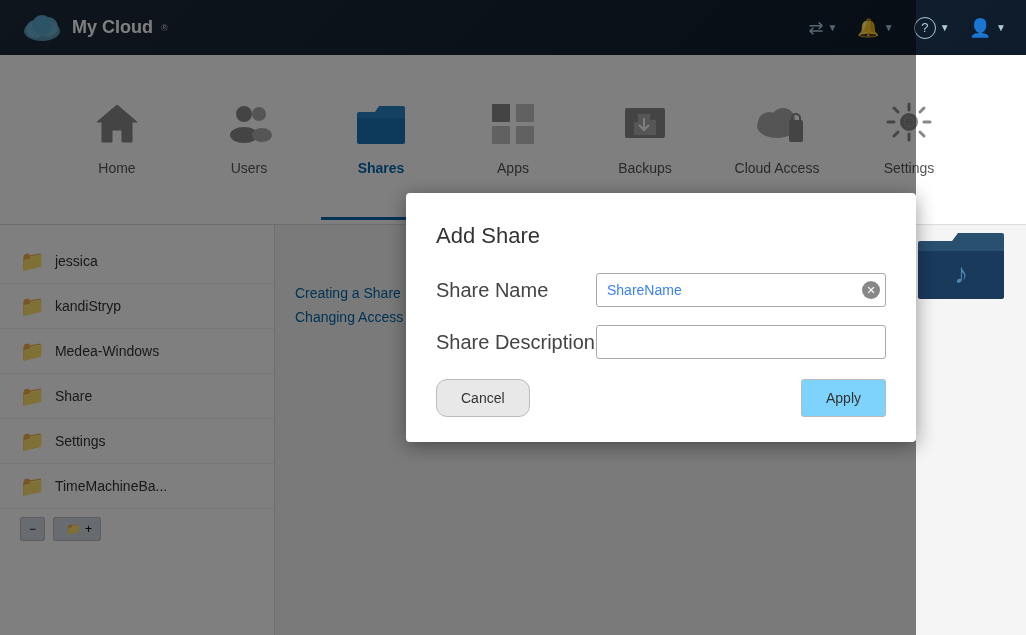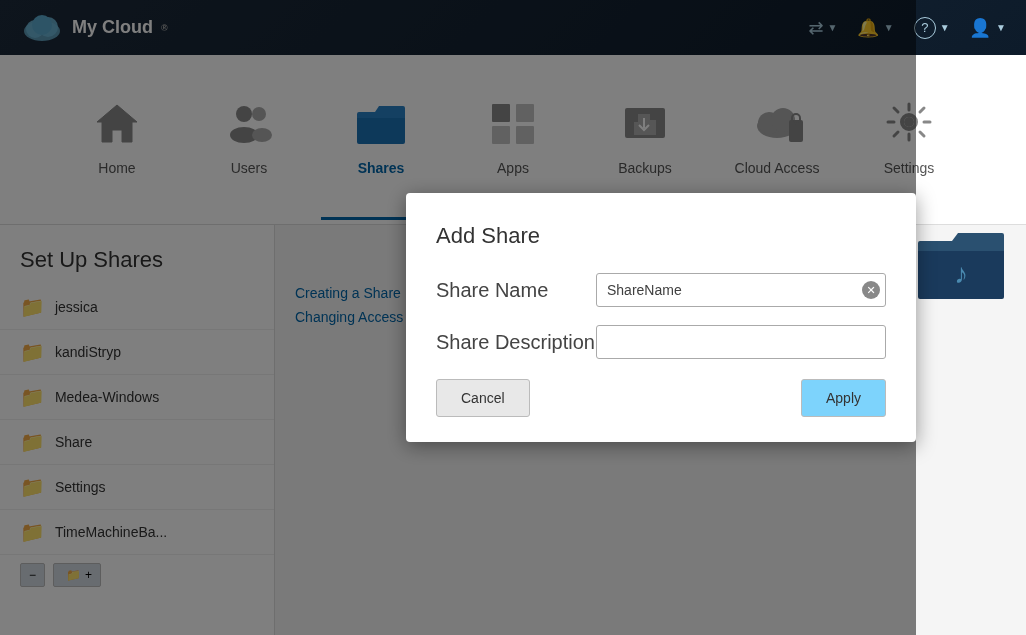--- a/index.html
+++ b/index.html
@@ -226,21 +226,21 @@
     .modal-input-wrap {
       flex: 1;
       position: relative;
     }
     .modal-input {
       width: 100%;
       padding: 8px 32px 8px 10px;
       border: 1px solid #aaa;
       border-radius: 3px;
       font-size: 14px;
-      color: #404040;
+      color: #3b82f6;
       outline: none;
     }
     .clear-btn {
       position: absolute;
       right: 6px;
       top: 50%;
       transform: translateY(-50%);
       background: #888;
       color: white;
       border: none;
@@ -257,21 +257,21 @@
     .modal-actions {
       display: flex;
       justify-content: space-between;
       margin-top: 20px;
     }
     .btn-cancel {
       background: #e8e8e8;
       border: 1px solid #bbb;
       padding: 10px 24px;
       font-size: 14px;
-      border-radius: 3px;
+      border-radius: 11px;
       cursor: pointer;
       color: #333;
     }
     .btn-apply {
       background: #7dd3fc;
       border: 1px solid #bbb;
       padding: 10px 24px;
       font-size: 14px;
       border-radius: 3px;
       cursor: pointer;
@@ -382,21 +382,20 @@
         <circle cx="25" cy="22" r="5" fill="#888"></circle>
       </svg>
     </span>
     <span class="nav-label">Settings</span>
   </a>
 </div>
 
 <div class="main">
 
   <div class="sidebar">
-    <div class="page-title">Set Up Shares</div>
     <ul class="folder-list">
       <li class="folder-item">
         <span class="folder-icon">📁</span>
         <span>jessica</span>
       </li>
       <li class="folder-item">
         <span class="folder-icon">📁</span>
         <span>kandiStryp</span>
       </li>
       <li class="folder-item">

